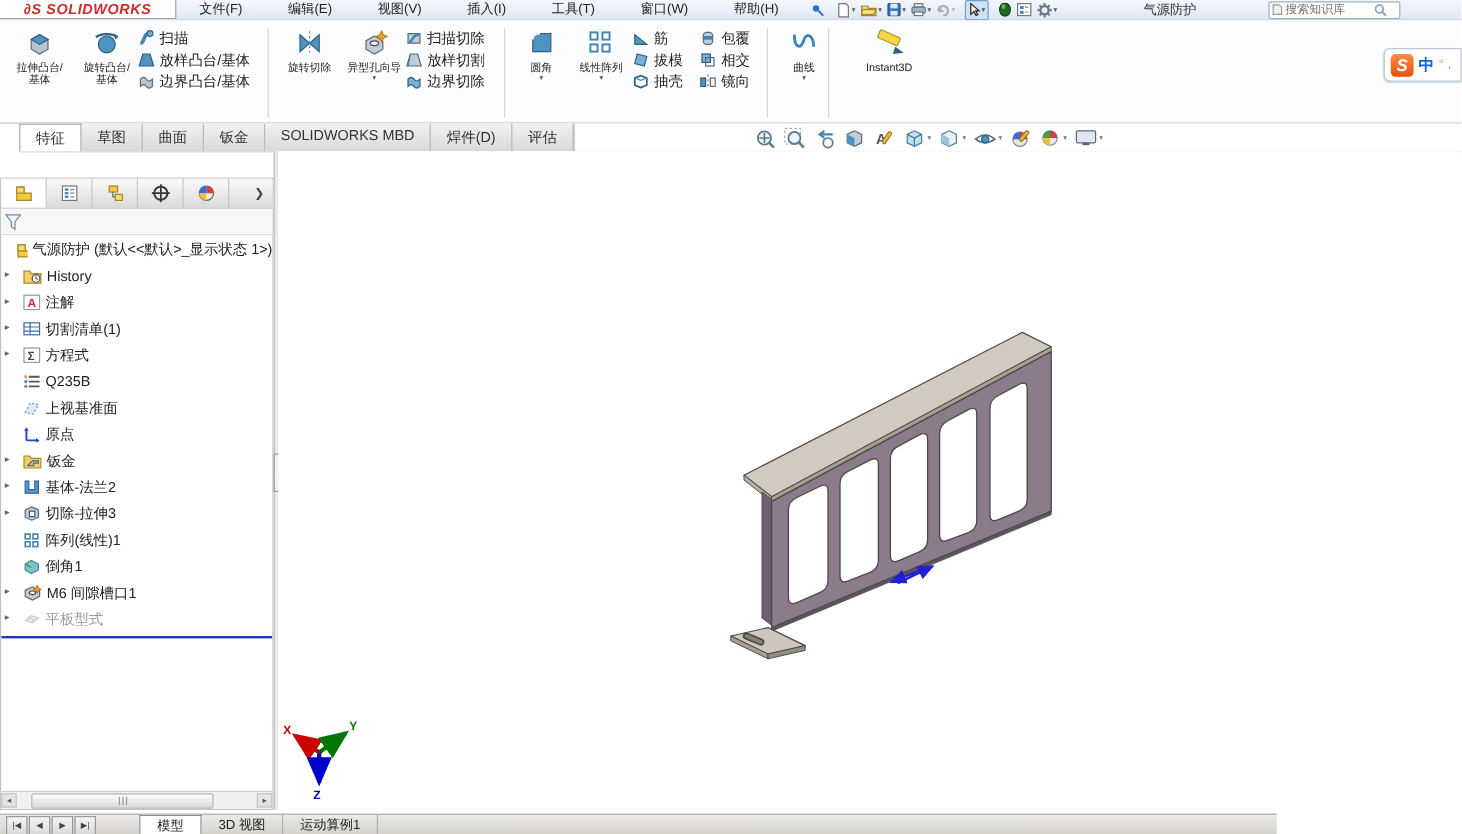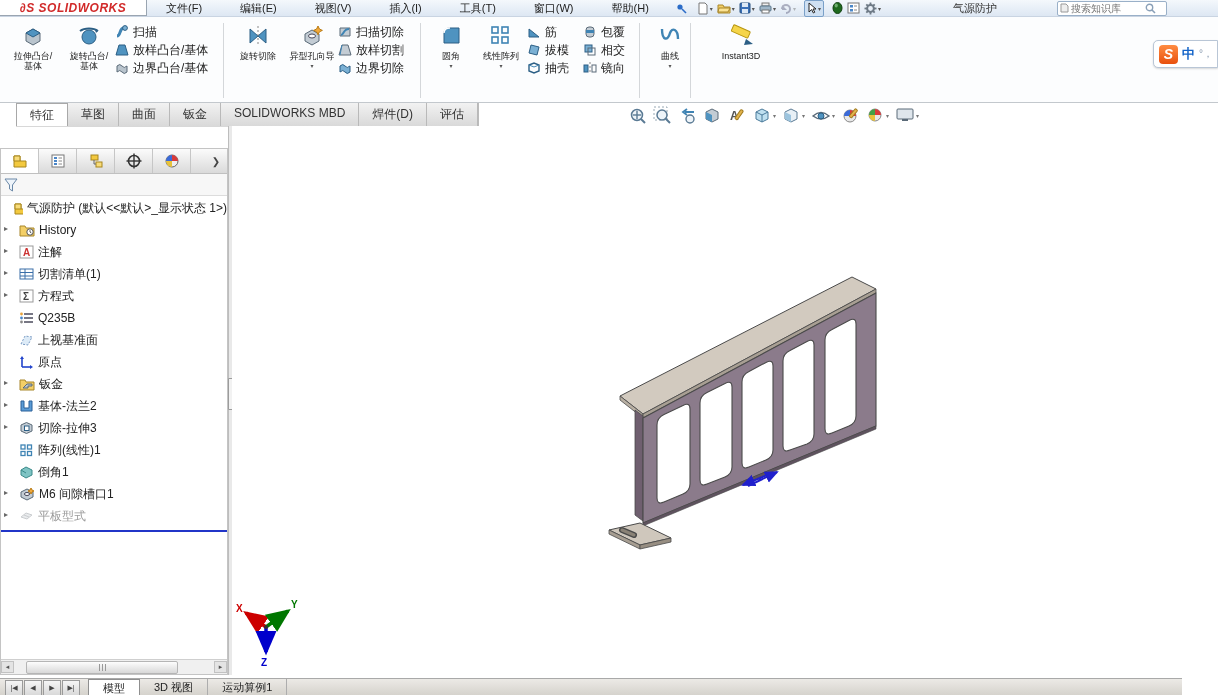--- a/index.html
+++ b/index.html
@@ -57,21 +57,21 @@
   #hthumb{margin-left:12px;width:150px;height:11px;background:linear-gradient(#fdfdfd,#d8d8d8);border:1px solid #b5b5b5;border-radius:2px;display:flex;align-items:center;justify-content:center;gap:2px;}
   #hthumb i{display:block;width:1px;height:7px;background:#999;}
   #hspace{flex:1;}
   
   #splitter{position:absolute;left:228px;top:126px;width:4px;height:549px;background:#e9e9e9;border-left:1px solid #bdbdbd;box-sizing:border-box;}
   #splitgrip{position:absolute;left:228px;top:378px;width:11px;height:30px;background:#f2f2f2;border:1px solid #9c9c9c;border-radius:0 3px 3px 0;}
   #splitgrip b{position:absolute;left:3px;top:11px;width:5px;height:5px;border-radius:50%;background:#b9b9b9;border:1px solid #8f8f8f;}
   
   #viewport{position:absolute;left:232px;top:126px;width:986px;height:552px;background:#fff;}
   
-  #bottombar{position:absolute;left:0;top:678px;width:1182px;height:17px;background:linear-gradient(#eceae6,#d4d1cb);border-top:1px solid #a9a9a9;display:flex;align-items:stretch;font-size:11px;}
+  #bottombar{position:absolute;left:0;top:678px;width:1064px;height:17px;background:linear-gradient(#eceae6,#d4d1cb);border-top:1px solid #a9a9a9;display:flex;align-items:stretch;font-size:11px;gap:28px;}
   .navb{width:16px;margin-top:1px;height:14px;background:linear-gradient(#f5f5f5,#d9d9d9);border:1px solid #9a9a9a;display:flex;align-items:center;justify-content:center;font-size:7px;color:#444;margin-left:1px;}
   #navgrp{display:flex;padding-left:4px;align-items:center;}
   .btab{padding:1px 14px;display:flex;align-items:center;border-right:1px solid #adadad;color:#222;}
   .btab.active{background:#fff;border:1px solid #8f8f8f;border-bottom:none;}
   #btabs{display:flex;margin-left:8px;}
   
   #ime{position:absolute;right:0px;top:40px;height:26px;display:flex;align-items:center;gap:4px;background:#fff;border:1px solid #b9c6d6;border-radius:5px 0 0 5px;padding:0 4px 0 5px;box-shadow:0 1px 2px rgba(0,0,0,.15);}
   #ime .sq{width:19px;height:19px;border-radius:4px;background:linear-gradient(#ff8c42,#e8500e);color:#fff;font-weight:bold;font-style:italic;display:flex;align-items:center;justify-content:center;font-size:14px;}
   #ime .zh{color:#1464c8;font-weight:bold;font-size:13px;}
   #ime .mk{color:#8a9bb0;font-size:10px;}

